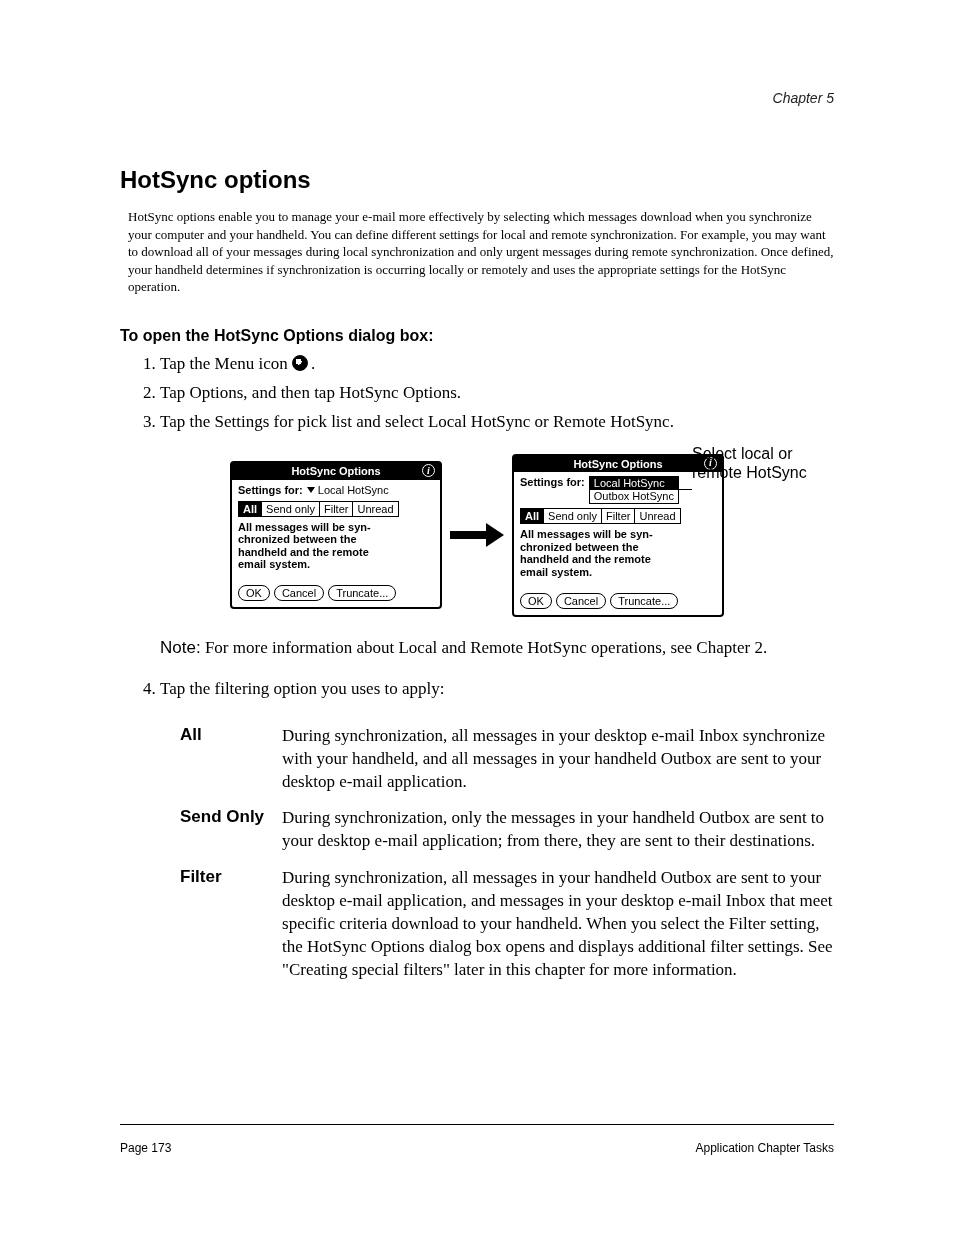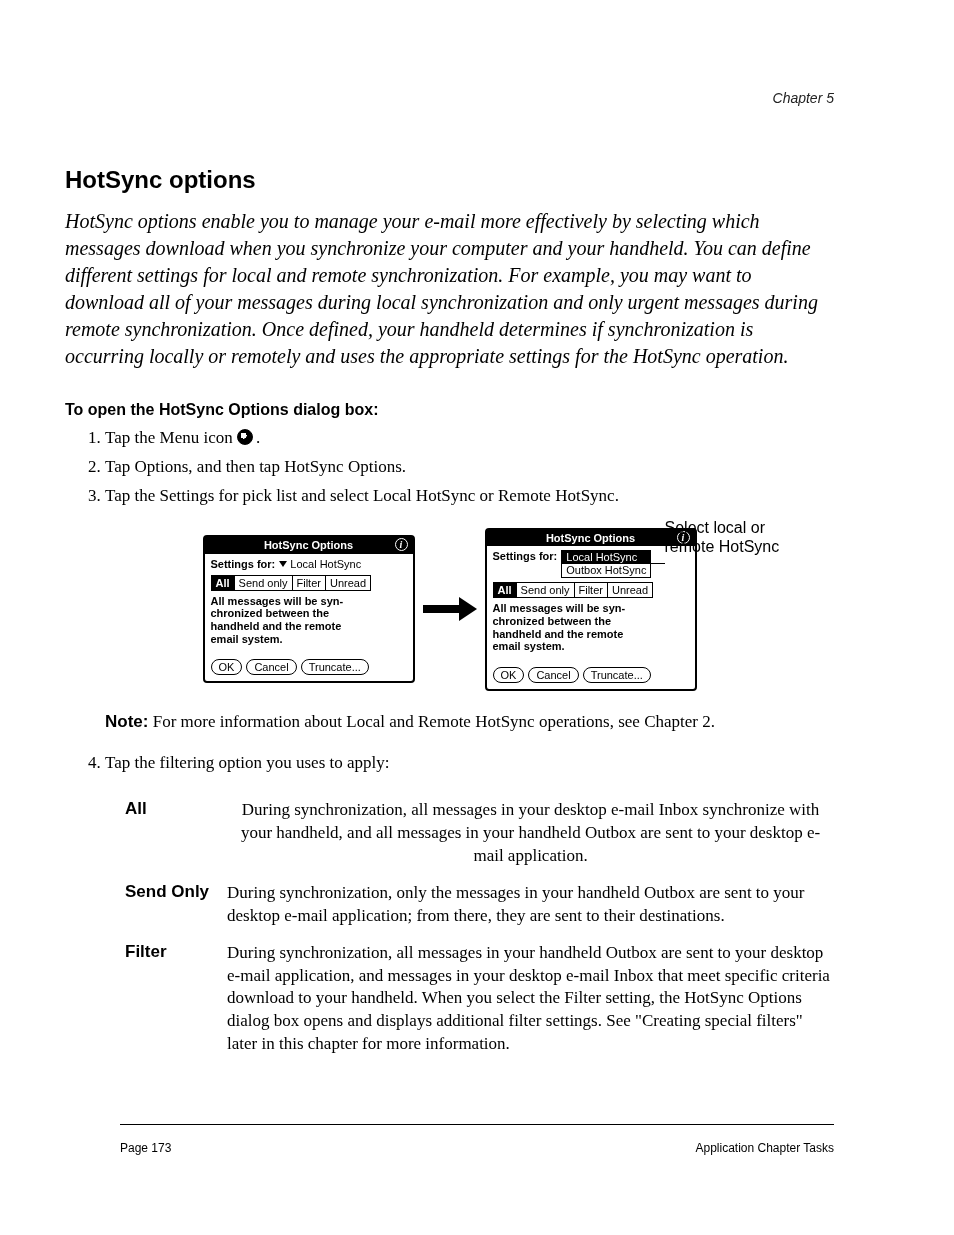--- a/index.html
+++ b/index.html
@@ -5,63 +5,62 @@
   body {
     margin: 0;
     background: #fff;
     font-family: "Times New Roman", Times, serif;
     color: #000;
     width: 954px;
     height: 1235px;
     position: relative;
   }
   .page {
-    padding: 90px 120px 0 65px;
+    padding: 90px 120px 0 120px;
   }
   .chapter-head {
     text-align: right;
     font-family: Helvetica, Arial, sans-serif;
     font-size: 14px;
     font-style: italic;
     color: #222;
     margin-bottom: 60px;
   }
   .section-heading {
     font-family: Helvetica, Arial, sans-serif;
     font-weight: bold;
     font-size: 24px;
     margin-top: 30px;
     margin-bottom: 14px;
   }
   p.body {
-    font-size: 20px;
+    font-size: 13px;
     line-height: 1.35;
-    margin: 0 0 14px 0;
-    font-style: italic;
+    margin: 0 0 14px 8px;
   }
   .subhead {
     font-family: Helvetica, Arial, sans-serif;
     font-weight: bold;
     font-size: 16px;
     margin-top: 31px;
     margin-bottom: 8px;
   }
   ol.steps { margin: 0 0 20px 0; padding-left: 40px; font-size: 17px; font-family: Liberation Serif, serif; }
   ol.steps li { margin-bottom: 6px; line-height: 1.35; }
   .menu-icn {
     display: inline-block;
     width: 14px; height: 14px;
     border: 1px solid #000;
     border-radius: 50%;
     background: radial-gradient(circle at 40% 40%, #fff 0 25%, #000 26% 100%);
     vertical-align: -2px;
     margin-right: 3px;
   }
   .note-block { margin: 6px 0 18px 40px; font-size: 17px; line-height: 1.35; }
-  .note-label { font-weight: bold; font-family: Helvetica, Arial, sans-serif; margin-top: 20px; }
+  .note-label { font-weight: normal; font-family: Helvetica, Arial, sans-serif; margin-top: 20px; }
   
   .figure-row {
     display: flex;
     align-items: center;
     justify-content: center;
     gap: 8px;
     margin: 10px auto 20px auto;
   }
   .palm-dialog {
     width: 208px;
@@ -270,21 +269,21 @@
 
   <ol class="steps" start="4">
     <li>Tap the filtering option you uses to apply:</li>
   </ol>
 
   <div style="margin-left:60px;">
     <table style="border-collapse:collapse; font-size:17px;">
       <tbody>
           <tr>
         <td style="vertical-align:top; padding:4px 18px 10px 0; font-weight:bold; font-family:Helvetica,Arial,sans-serif; white-space:nowrap;">All</td>
-        <td style="vertical-align:top; padding:4px 0 10px 0; line-height:1.35;text-align:center;">During synchronization, all messages in your desktop e-mail Inbox synchronize with your handheld, and all messages in your handheld Outbox are sent to your desktop e-mail application.</td>
+        <td style="vertical-align:top; padding:4px 0 10px 0; line-height:1.35;">During synchronization, all messages in your desktop e-mail Inbox synchronize with your handheld, and all messages in your handheld Outbox are sent to your desktop e-mail application.</td>
       </tr>
       <tr>
         <td style="vertical-align:top; padding:4px 18px 10px 0; font-weight:bold; font-family:Helvetica,Arial,sans-serif; white-space:nowrap;">Send Only</td>
         <td style="vertical-align:top; padding:4px 0 10px 0; line-height:1.35;">During synchronization, only the messages in your handheld Outbox are sent to your desktop e-mail application; from there, they are sent to their destinations.</td>
       </tr>
       <tr>
         <td style="vertical-align:top; padding:4px 18px 10px 0; font-weight:bold; font-family:Helvetica,Arial,sans-serif; white-space:nowrap;">Filter</td>
         <td style="vertical-align:top; padding:4px 0 10px 0; line-height:1.35;">During synchronization, all messages in your handheld Outbox are sent to your desktop e-mail application, and messages in your desktop e-mail Inbox that meet specific criteria download to your handheld. When you select the Filter setting, the HotSync Options dialog box opens and displays additional filter settings. See "Creating special filters" later in this chapter for more information.</td>
       </tr>
     </tbody>

